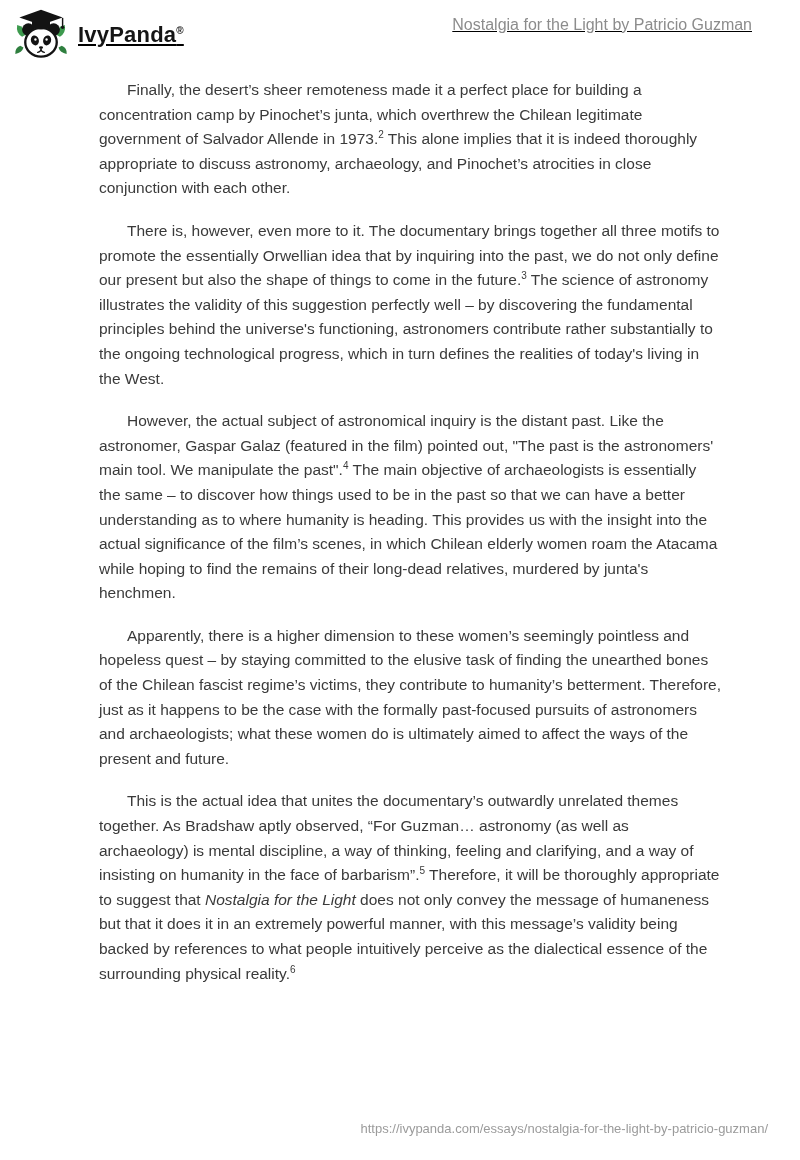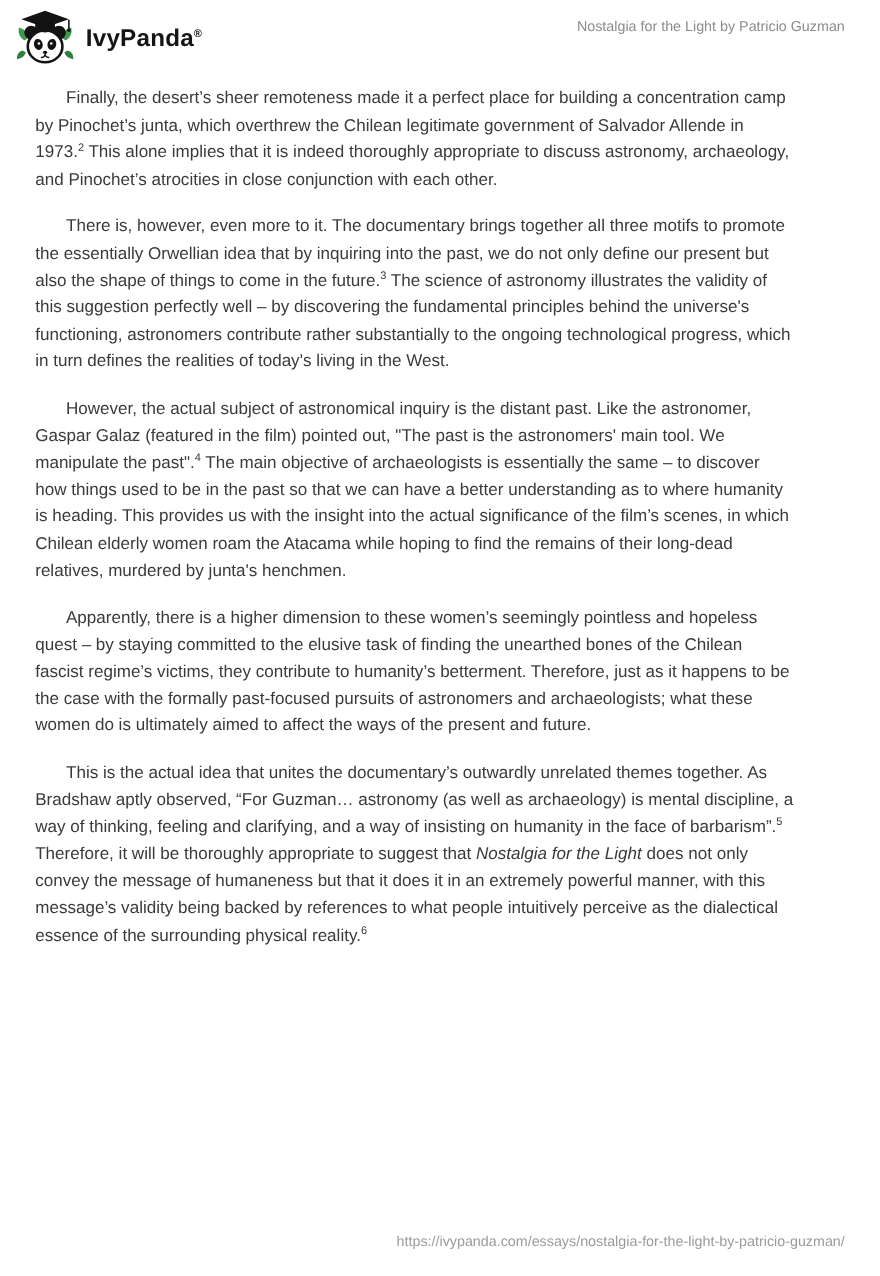--- a/index.html
+++ b/index.html
@@ -9,42 +9,43 @@
     font-family: "Liberation Sans", sans-serif;
     position: relative;
     overflow: hidden;
   }
   .page { width: 800px; height: 1160px; position: relative; }
 
   
   .header {
     display: flex;
     align-items: center;
-    padding: 7px 32px 0 13px;
+    padding: 7px 48px 0 13px;
     height: 56px;
+    text-decoration: underline;
   }
   .logo { width: 56px; height: 54px; flex: 0 0 auto; }
   .brand {
     margin-left: 9px;
     font-size: 22px;
     font-weight: bold;
     color: #151515;
     letter-spacing: 0.2px;
   }
   .brand sup { font-size: 10px; font-weight: bold; }
   .doc-title {
     margin-left: auto;
     align-self: flex-start;
     margin-top: 9px;
-    font-size: 13px;
+    font-size: 16px;
     color: #8c8c8c;
   }
 
   
-  .essay { padding: 15px 78px 0 32px; }
+  .essay { padding: 15px 78px 0 99px; }
   p.para {
     margin: 0 0 18px 0;
     font-size: 15.5px;
     line-height: 24.6px;
     color: #3a3a3a;
     text-indent: 28px;
     text-align: left;
   }
   p.para sup {
     font-size: 10px;

